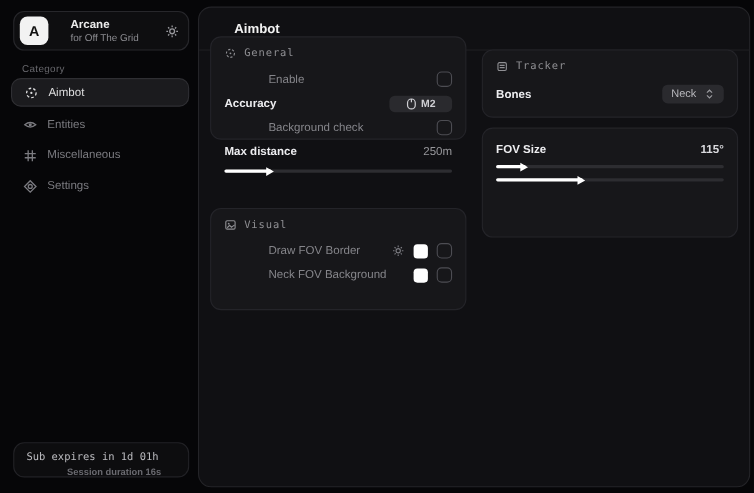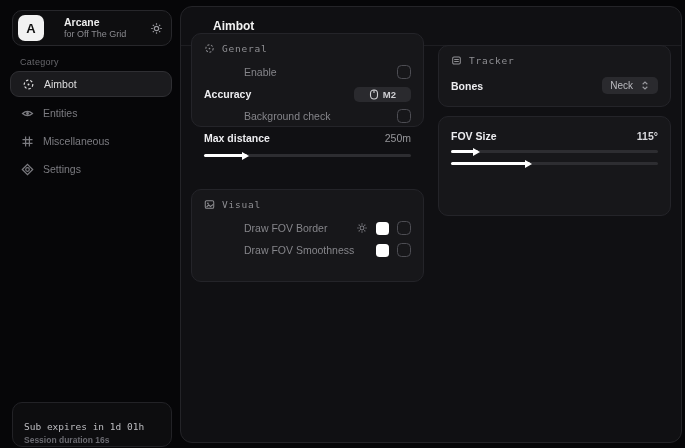--- a/index.html
+++ b/index.html
@@ -19,24 +19,24 @@
   .app-sub { font-size: 9px; color: #8b8b90; }
   .icon-btn { color: #98989d; display: flex; align-items: center; }
 
   .category { position: absolute; left: 20px; top: 57px; font-size: 9px; color: #67676c; letter-spacing: .3px; }
 
   .nav-item { position: absolute; left: 10px; width: 162px; height: 26px; border-radius: 9px;
     display: flex; align-items: center; gap: 9px; padding: 0 11px;
     color: #7b7b80; font-size: 10.5px; cursor: pointer; }
   .nav-item.active { background: #1b1b1e; border: 1px solid #2f2f33; color: #dededf; }
 
-  .side-footer { position: absolute; left: 12px; top: 402px; width: 160px; height: 45px;
-    border: 1px solid #222226; border-radius: 10px; background: #0d0d0f; padding: 18px 11px; }
+  .side-footer { position: absolute; left: 12px; top: 402px; width: 160px; height: 32px;
+    border: 1px solid #222226; border-radius: 10px; background: #0d0d0f; padding: 7px 11px; }
   .footer-line1 { font-family: "DejaVu Sans Mono", monospace; font-size: 9.5px; color: #bcbcc0; margin-bottom: 3px; }
-  .footer-line2 { font-size: 8.5px; color: #6a6a70; font-weight: bold; }
+  .footer-line2 { font-size: 8.5px; color: #6a6a70; font-weight: bold; margin-left: 37px; }
 
   
   .panel { position: absolute; left: 180px; top: 6px; width: 502px; height: 437px;
     background: #101013; border: 1px solid #242428; border-radius: 12px; }
   .panel-header { height: 39px; border-bottom: 1px solid #1e1e22; display: flex; align-items: center; padding: 0 32px; }
   .panel-title { font-size: 12px; font-weight: bold; color: #f2f2f2; }
 
   .card { position: absolute; background: #17171a; border: 1px solid #242429; border-radius: 10px;
     padding: 9px 12px; }
   .card-general  { left: 10px;  top: 26px;  width: 233px; height: 94px; }
@@ -208,21 +208,21 @@
             <circle cx="6.5" cy="6.5" r="2.1"></circle>
             <path d="M6.5 1.4v1.5M6.5 10.1v1.5M1.4 6.5h1.5M10.1 6.5h1.5M2.9 2.9l1.1 1.1M9 9l1.1 1.1M10.1 2.9L9 4M4 9l-1.1 1.1"></path>
           </svg>
         </span>
         <span class="swatch" style="background:#ffffff"></span>
         <span class="checkbox"></span>
       </span>
     </div>
 
     <div class="row">
-      <span class="lbl-dim">Draw FOV Smoothness</span>
+      <span class="lbl-dim">Neck FOV Background</span>
       <span class="ctrl-group">
         <span class="swatch" style="background:#ffffff"></span>
         <span class="checkbox"></span>
       </span>
     </div>
   </div>
 
   <div class="card card-tracker">
     <div class="card-head">
       <span>

